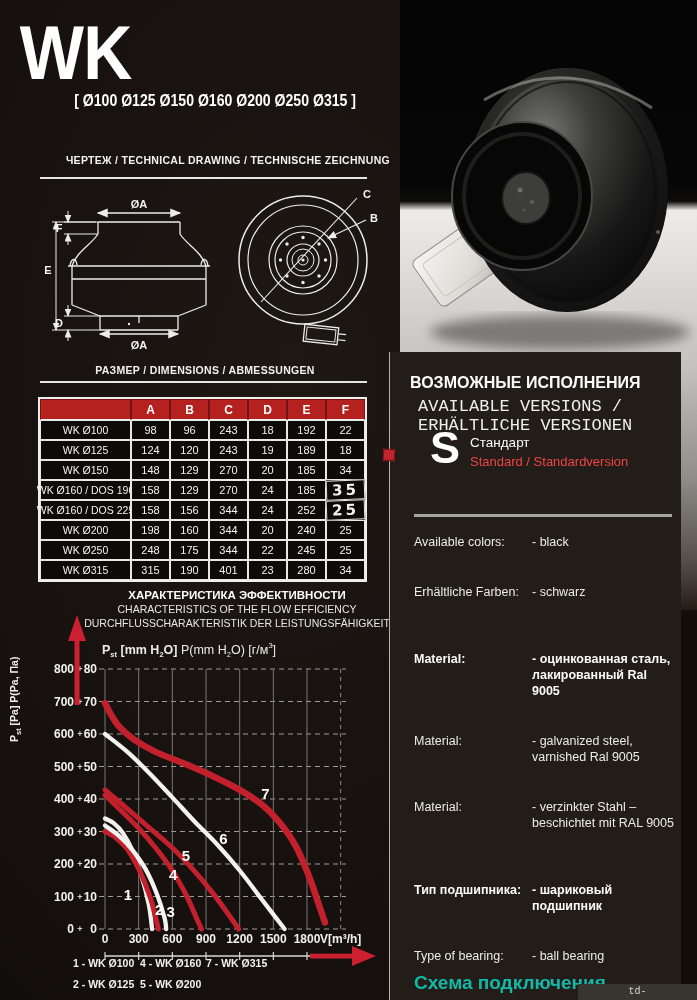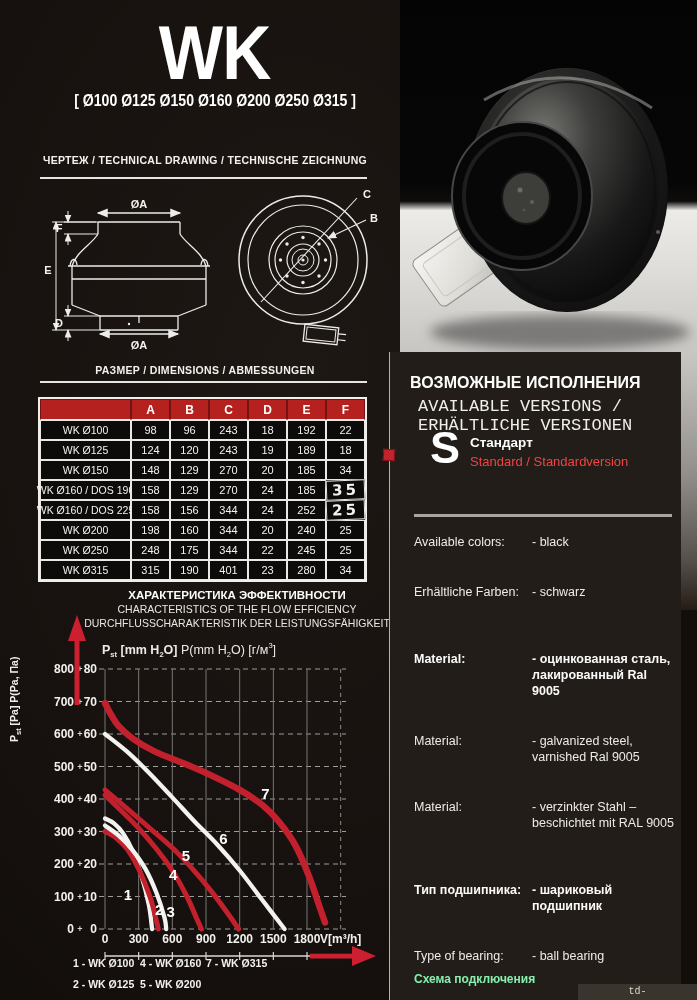--- a/index.html
+++ b/index.html
@@ -1,28 +1,28 @@
 <!DOCTYPE html>
 <html style="--accent: #b5211f;"><head>
 <meta charset="utf-8">
 <style>
   html,body{margin:0;padding:0;background:#000;}
   .page{position:relative;width:697px;height:1000px;overflow:hidden;
         background:radial-gradient(ellipse at 42% 38%, #1d1814 0%, #15100d 70%, #100c0a 100%);
         font-family:"Liberation Sans", sans-serif;color:#f0efed;}
   
-  .wk-title{position:absolute;left:15px;top:10px;width:400px;text-align:center;
+  .wk-title{position:absolute;left:15px;top:10px;width:400px;
             font-size:74px;font-weight:700;letter-spacing:-1px;color:#fff;}
   .wk-title span{display:inline-block;transform:scaleX(.92) scaleY(1.02);}
   .diam{position:absolute;left:15px;top:92px;width:400px;text-align:center;font-weight:700;
         font-size:16px;color:#fff;white-space:nowrap;}
   .diam span{display:inline-block;transform:scaleX(.88);}
   .sec-title{position:absolute;left:20px;width:370px;text-align:center;font-size:10.5px;
              font-weight:700;letter-spacing:.3px;color:#f2f1ef;white-space:nowrap;}
-  .t1{top:154px;}
+  .t1{top:154px;text-align:right;}
   .t2{top:364px;}
   .hr{position:absolute;left:40px;width:327px;height:2px;background:#e6e5e2;}
   .hr1{top:177px;} .hr2{top:381px;}
   #drawing-svg{position:absolute;left:40px;top:182px;}
   
   #dims-table{position:absolute;left:38px;top:397px;width:325px;border:2px solid #efefec;
               display:grid;grid-template-columns:91px repeat(6,1fr);background:#0b0907;}
   #dims-table .cell{border:1px solid #e9e8e5;display:flex;align-items:center;justify-content:center;
               height:18px;font-size:11px;color:#f3f2ef;background:#0d0b09;}
   #dims-table .hcell{background:var(--accent,#b5211f);border:1px solid #741215;border-bottom:1.5px solid #efefec;
@@ -47,29 +47,29 @@
   
   .photo{position:absolute;left:400px;top:0;width:297px;height:610px;
          background:linear-gradient(180deg,#040404 0%,#060606 30%,#0e0d0c 33%,
            #ecebe7 34.5%,#dedcd8 45%,#c4c2bf 60%,#908d8a 78%,#554f49 92%,#261c16 100%);}
   .right-strip{position:absolute;left:681px;top:610px;width:16px;height:390px;background:#140e0b;}
   .panel{position:absolute;left:389px;top:352px;width:292px;height:648px;background:#221d19;
          border-left:1px solid #b3b1ac;box-sizing:border-box;}
   .p-title{position:absolute;left:20px;top:22px;font-size:16px;font-weight:700;color:#fdfdfb;}
   .p-sub{position:absolute;left:28px;top:45px;font-size:17px;color:#efeeea;font-family:Liberation Mono, monospace;}
   .v-letter{position:absolute;left:40px;top:70px;font-size:45px;font-weight:700;color:#fff;}
-  .v-name{position:absolute;left:80px;top:83px;font-size:13.5px;font-weight:700;color:#fdfdfb;}
+  .v-name{position:absolute;left:80px;top:83px;font-size:13.5px;font-weight:400;color:#fdfdfb;}
   .v-name2{position:absolute;left:80px;top:102px;font-size:13px;color:#ef4444;}
   .spec-hr{position:absolute;left:24px;top:162px;width:258px;height:2.5px;background:#a7a5a0;}
   #specs{position:absolute;left:24px;top:165px;width:264px;}
   .spec-row{display:grid;grid-template-columns:118px 1fr;font-size:12.5px;line-height:1.28;
             color:#edebe7;padding:17px 0;}
   .spec-row.bold{font-weight:700;color:#fbfaf8;}
   .spec-row.gap{margin-top:17px;}
-  .p-footer{position:absolute;left:24px;top:620px;font-size:12px;font-weight:700;color:#86efac;}
+  .p-footer{position:absolute;left:24px;top:620px;font-size:19px;font-weight:700;color:#14b8a6;}
   .red-bullet{position:absolute;left:383px;top:449px;width:12px;height:12px;background:#c0242c;
               border:1px solid #7e1118;box-sizing:border-box;transform:rotate(3deg);z-index:3;}
   .watermark{position:absolute;left:578px;top:984px;width:119px;height:16px;background:#38342e;
              font-family:"Liberation Mono",monospace;font-size:10px;color:#ddd7c9;
              text-align:center;line-height:16px;z-index:4;}
 </style>
 </head>
 <body>
 
 <div class="page">

